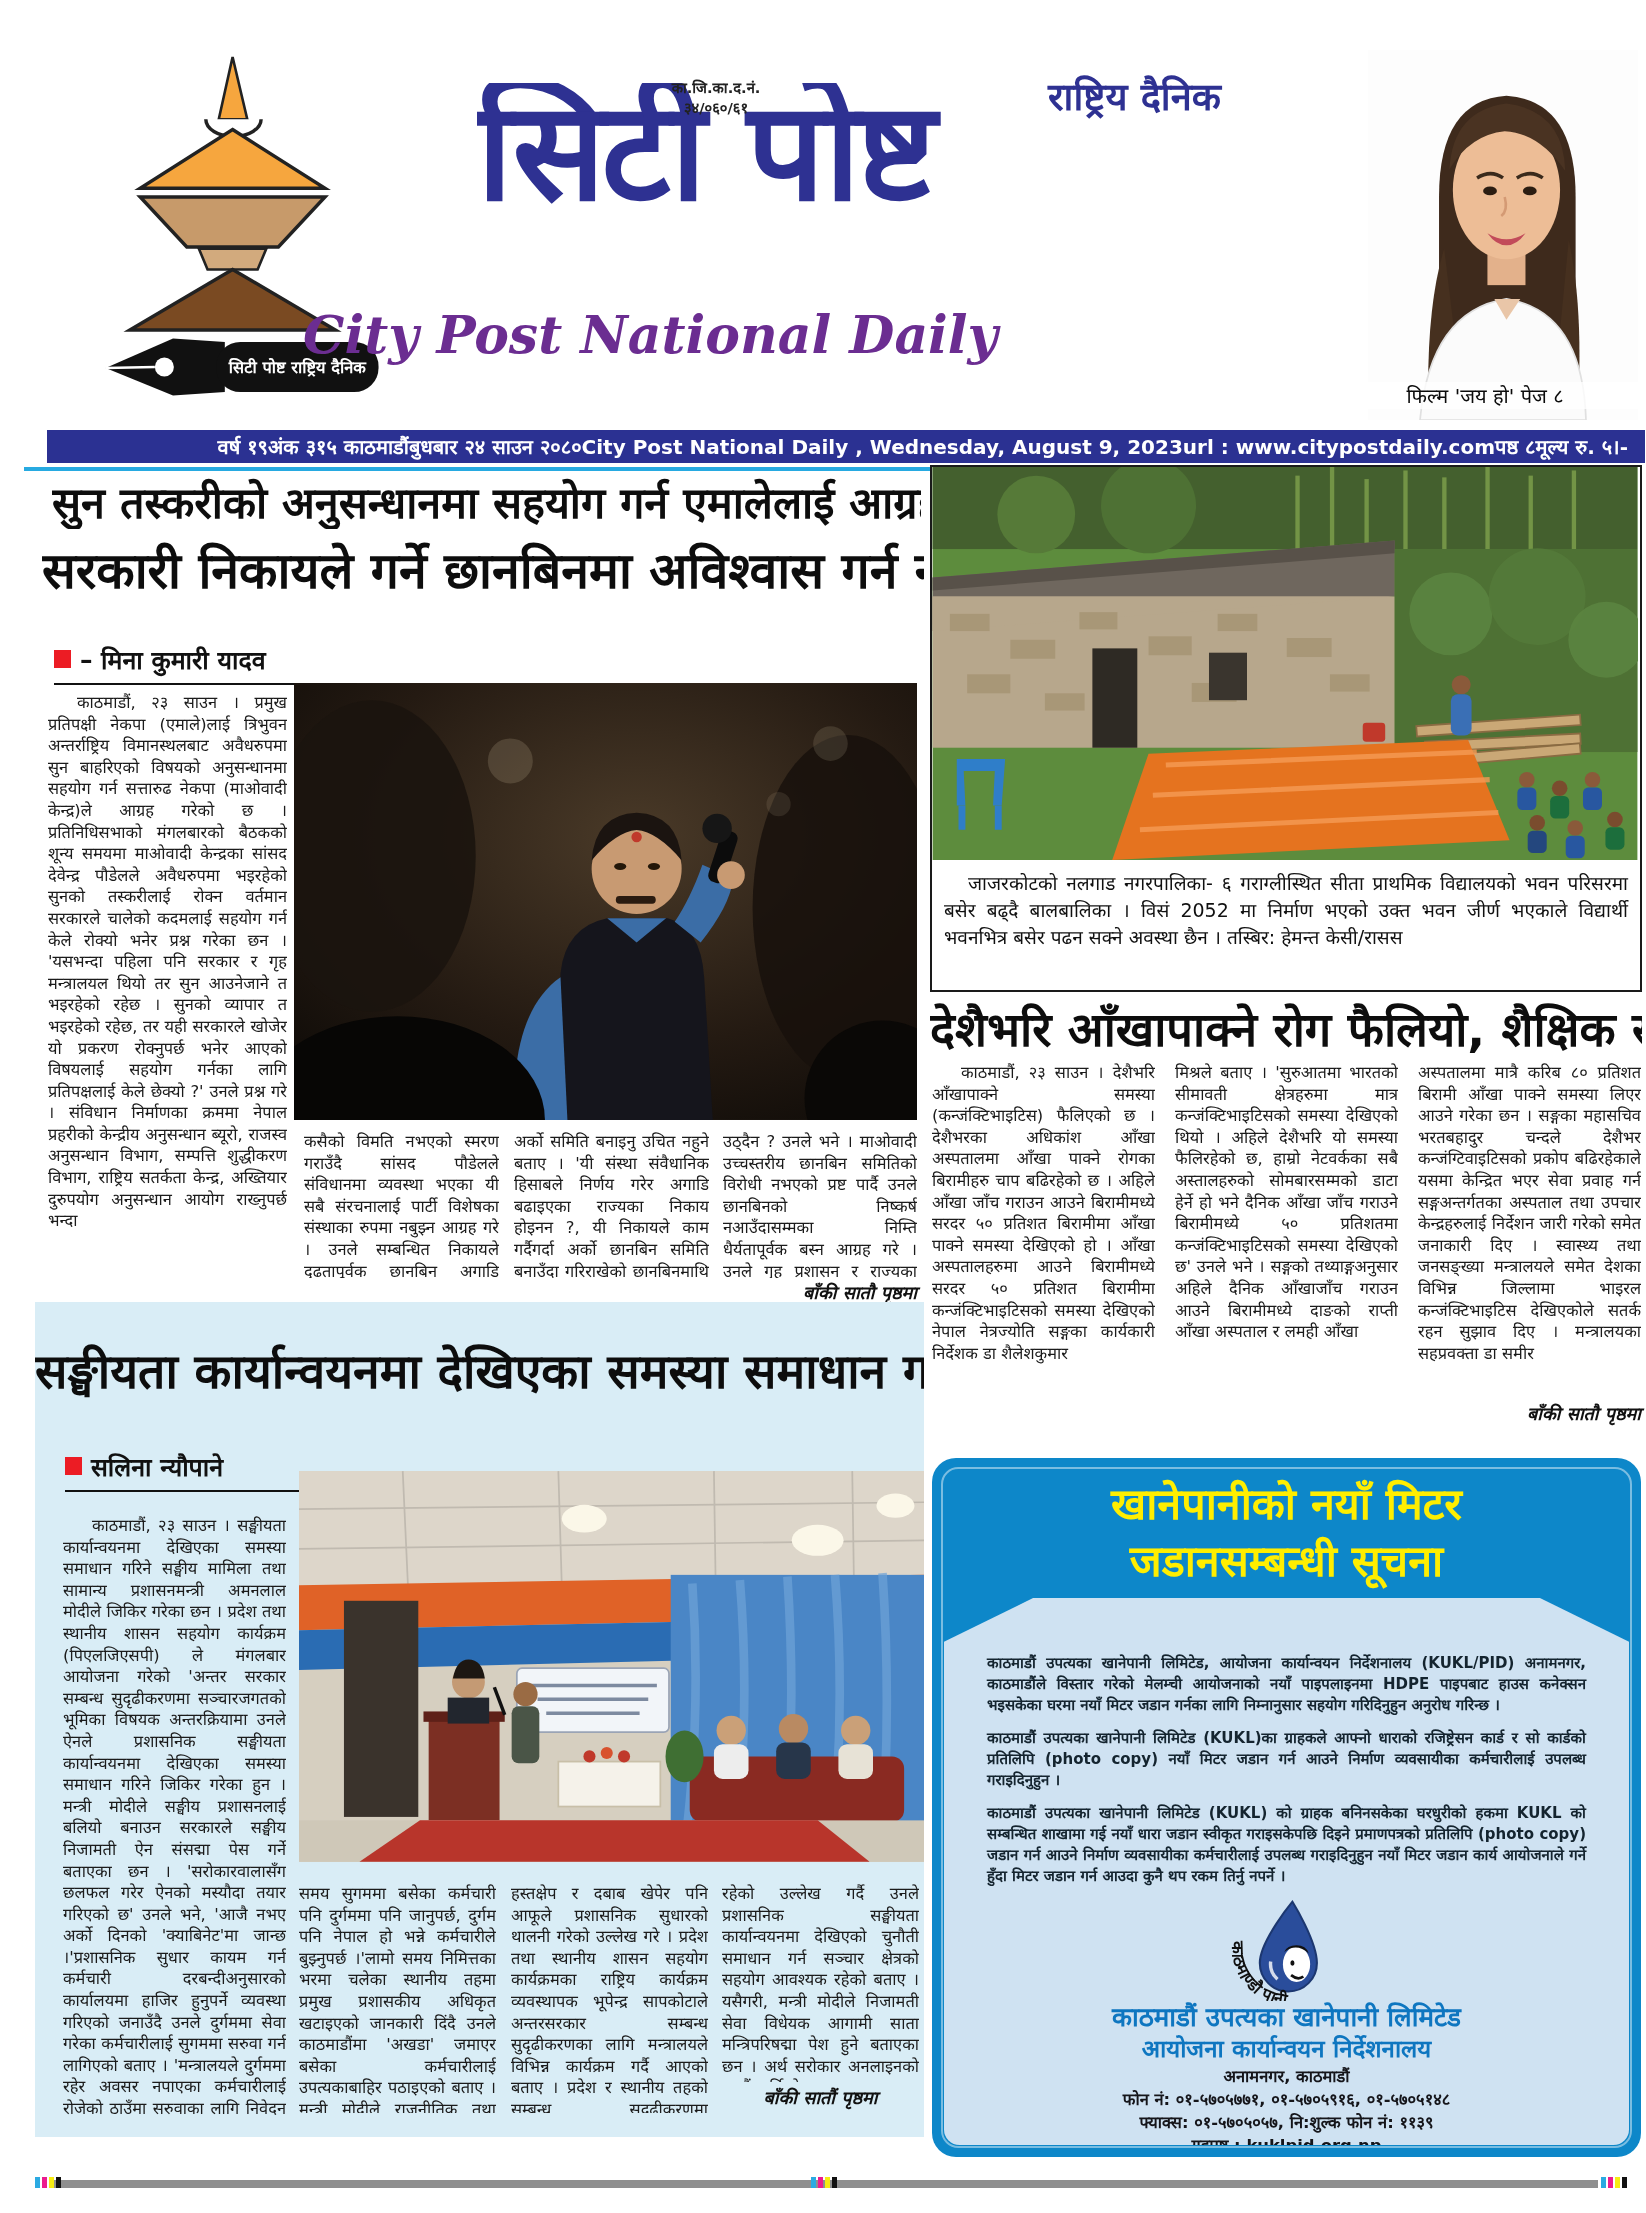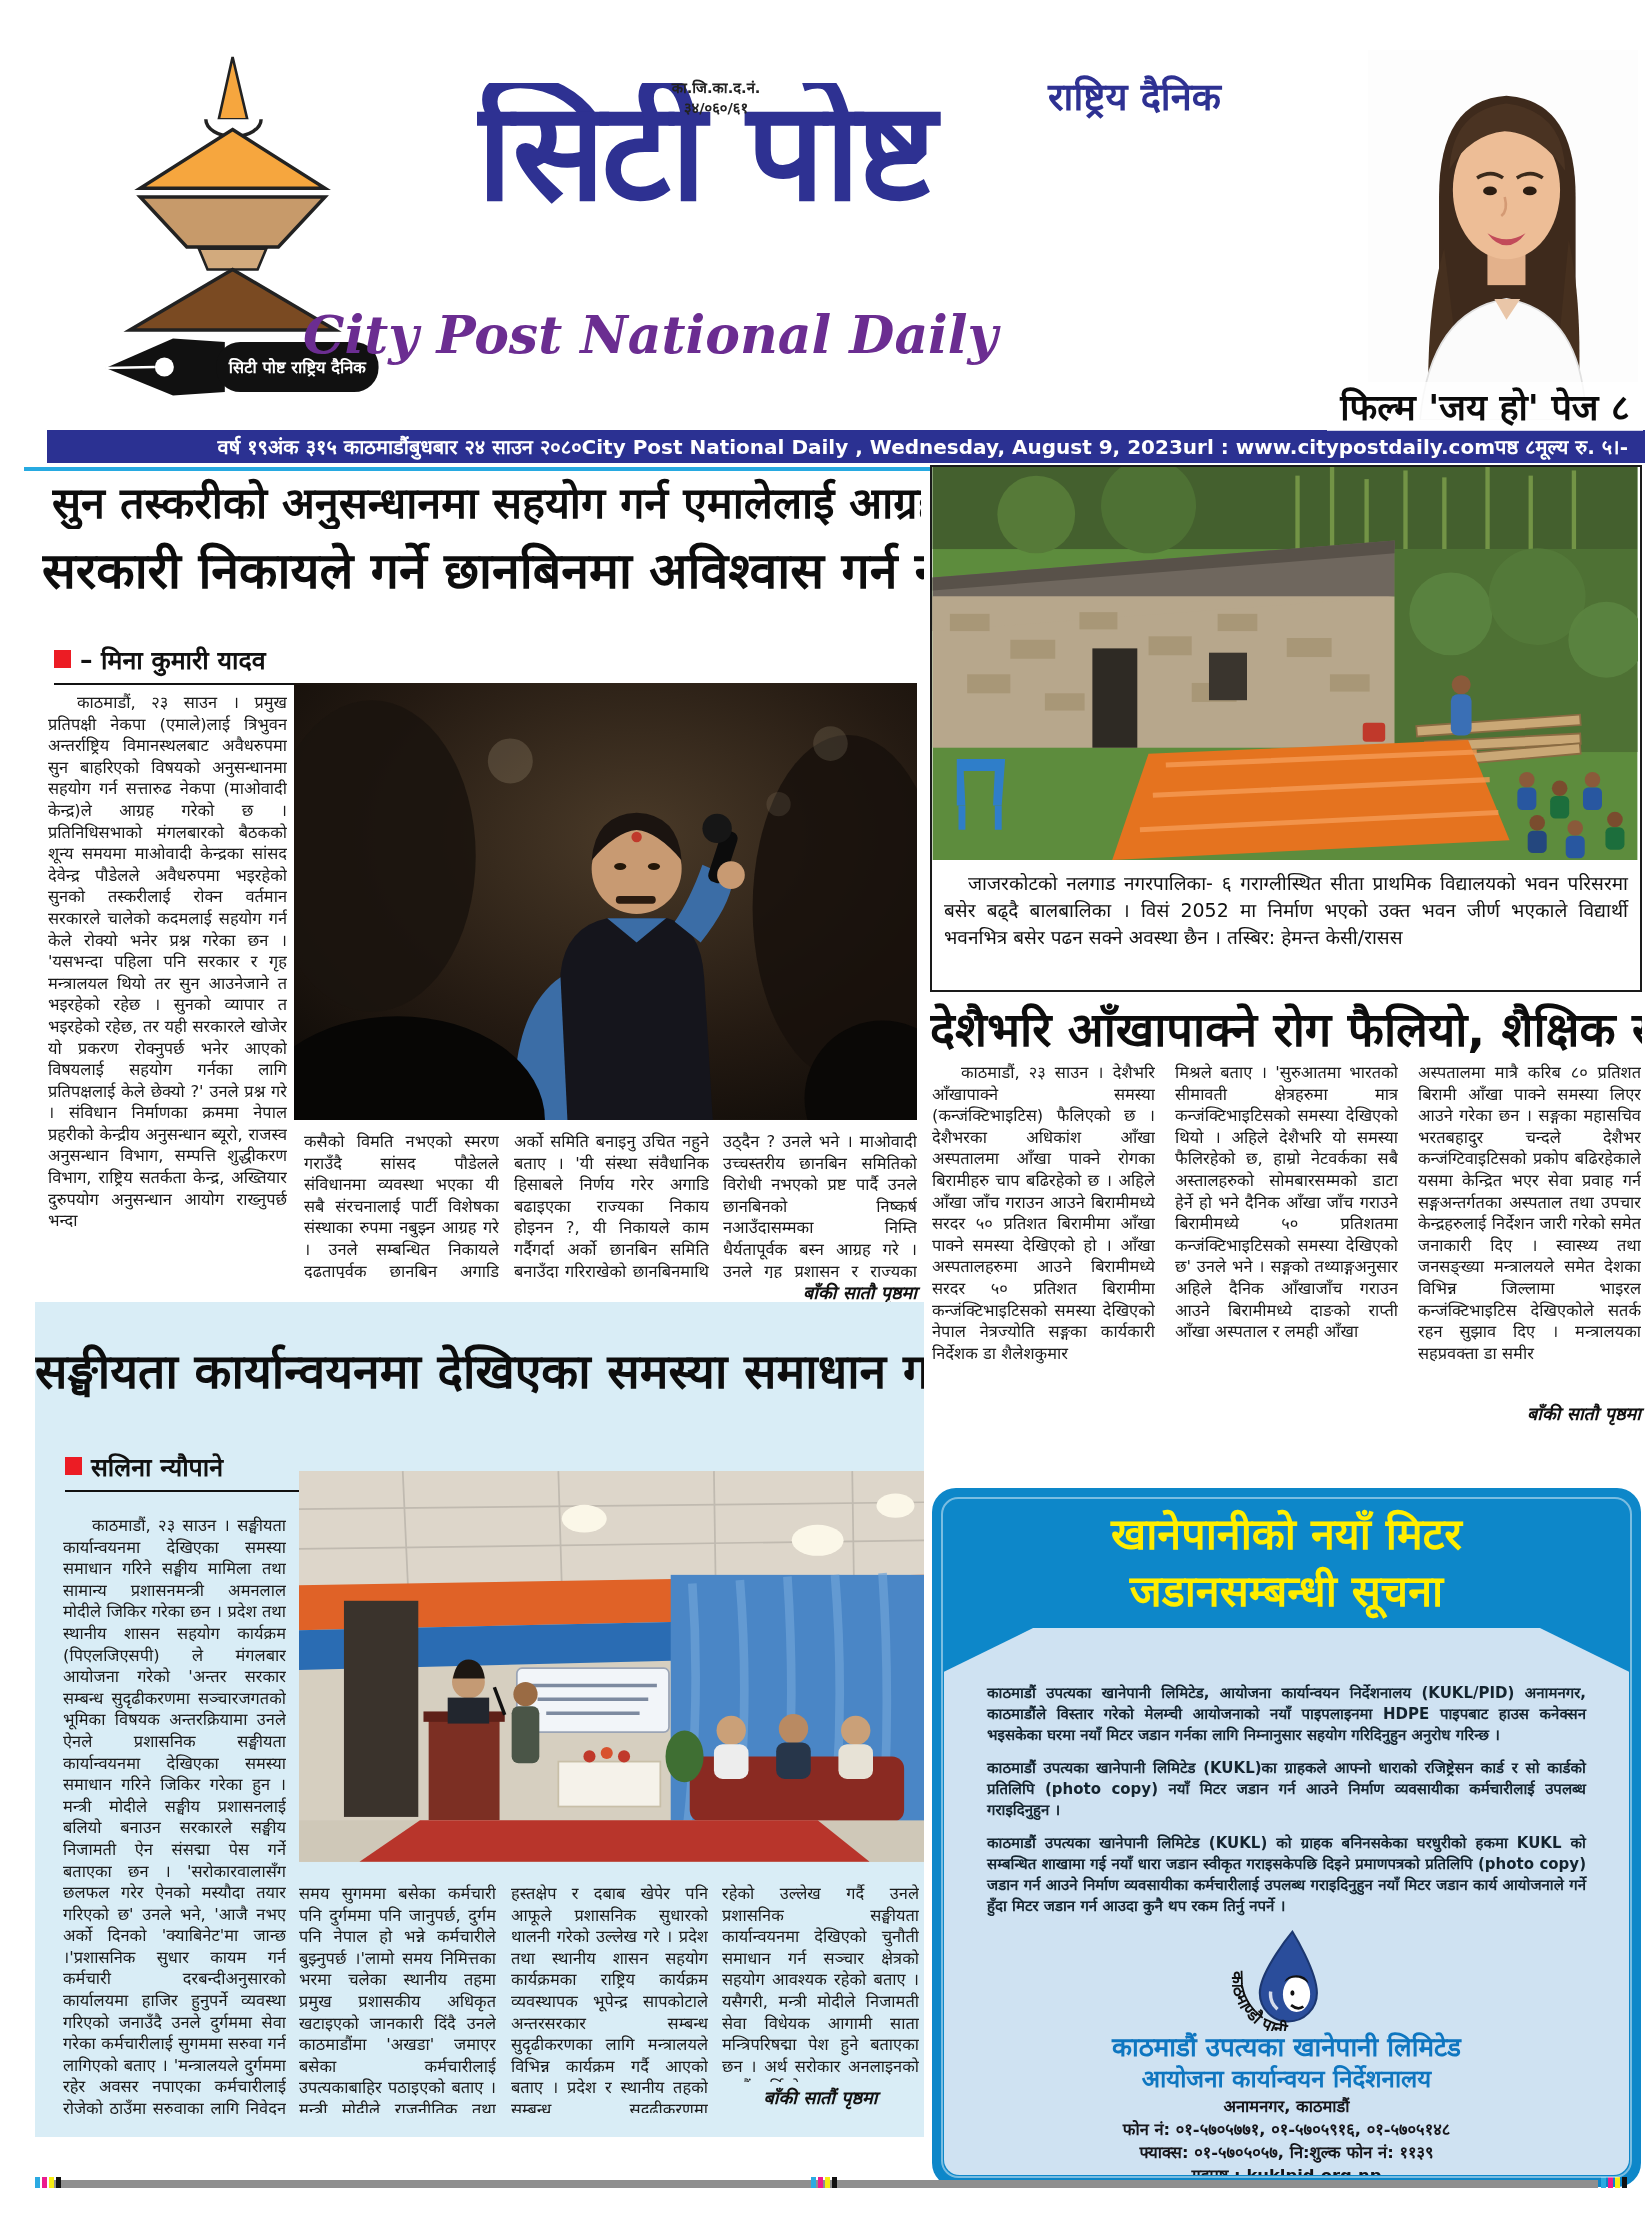--- a/index.html
+++ b/index.html
@@ -7,21 +7,21 @@
   .page{position:relative;width:1646px;height:2214px;background:#ffffff;
         font-family:"DejaVu Sans",sans-serif;overflow:hidden;}
   .abs{position:absolute;}
   
   .regno{font-size:14.7px;line-height:20px;color:#222;text-align:center;font-weight:600;z-index:4;}
   .paper-title{font-size:137px;line-height:1;font-weight:700;color:#2e3192;
                letter-spacing:-3.5px;white-space:nowrap;z-index:2;}
   .tagline{font-size:38px;font-weight:700;color:#2e3192;white-space:nowrap;z-index:3;}
   .subtitle{font-family:"DejaVu Serif",serif;font-style:italic;font-weight:700;
             font-size:52px;color:#6b2d91;white-space:nowrap;z-index:3;}
-  .film-cap{font-size:36px;font-weight:700;color:#0b0b0b;text-align:center;
+  .film-cap{font-size:20px;font-weight:400;color:#0b0b0b;text-align:center;
             background:rgba(255,255,255,.78);z-index:5;}
   
   .datebar{background:#2b3192;color:#fff;display:flex;align-items:center;
            justify-content:flex-end;padding:0 17px;box-sizing:border-box;
            font-size:20px;font-weight:700;white-space:nowrap;margin-left:23px;}
   .cyanrule{background:#27aae1;}
   
   .kicker{font-size:43px;line-height:52px;font-weight:700;color:#0d0d0d;white-space:nowrap;overflow:hidden;}
   .headline1{font-size:50px;line-height:61px;font-weight:700;color:#0d0d0d;white-space:nowrap;overflow:hidden;}
   .headline2{font-size:47px;font-weight:700;color:#0d0d0d;text-align:center;white-space:nowrap;overflow:hidden;}
@@ -329,21 +329,21 @@
       <rect y="404" width="723" height="48" fill="#cfc8b8"></rect>
       <polygon points="70,452 660,452 600,404 140,404" fill="#b8352b"></polygon>
     </svg>
 
     <div class="abs bodytext" style="left:264px;top:581px;width:197px;height:230px;">समय सुगममा बसेका कर्मचारी पनि दुर्गममा पनि जानुपर्छ, दुर्गम पनि नेपाल हो भन्ने कर्मचारीले बुझ्नुपर्छ ।'लामो समय निमित्तका भरमा चलेका स्थानीय तहमा प्रमुख प्रशासकीय अधिकृत खटाइएको जानकारी दिंदै उनले काठमाडौंमा 'अखडा' जमाएर बसेका कर्मचारीलाई उपत्यकाबाहिर पठाइएको बताए । मन्त्री मोदीले राजनीतिक तथा प्रशासनिक</div>
     <div class="abs bodytext" style="left:476px;top:581px;width:197px;height:230px;">हस्तक्षेप र दबाब खेपेर पनि आफूले प्रशासनिक सुधारको थालनी गरेको उल्लेख गरे । प्रदेश तथा स्थानीय शासन सहयोग कार्यक्रमका राष्ट्रिय कार्यक्रम व्यवस्थापक भूपेन्द्र सापकोटाले अन्तरसरकार सम्बन्ध सुदृढीकरणका लागि मन्त्रालयले विभिन्न कार्यक्रम गर्दै आएको बताए । प्रदेश र स्थानीय तहको सम्बन्ध सुदृढीकरणमा सञ्चारकर्मीको महत्वपूर्ण भूमिका</div>
     <div class="abs bodytext" style="left:687px;top:581px;width:197px;height:199px;">रहेको उल्लेख गर्दै उनले प्रशासनिक सङ्घीयता कार्यान्वयनमा देखिएको चुनौती समाधान गर्न सञ्चार क्षेत्रको सहयोग आवश्यक रहेको बताए । यसैगरी, मन्त्री मोदीले निजामती सेवा विधेयक आगामी साता मन्त्रिपरिषद्मा पेश हुने बताएका छन । अर्थ सरोकार अनलाइनको सातौं वार्षिकोत्सवका</div>
     <div class="abs cont" style="left:687px;top:783px;width:197px;text-align:center;">बाँकी सातौं पृष्ठमा</div>
   </div>
 
-  <div class="abs adbox" style="left:932px;top:1488px;width:709px;height:699px;">
+  <div class="abs adbox" style="left:932px;top:1458px;width:709px;height:699px;">
     <div class="adborder"></div>
     <div class="adtitle" style="top:19px;">खानेपानीको नयाँ मिटर</div>
     <div class="adtitle" style="top:76px;">जडानसम्बन्धी सूचना</div>
 
     <div class="adpanel">
       <p class="adpara">काठमाडौं उपत्यका खानेपानी लिमिटेड, आयोजना कार्यान्वयन निर्देशनालय (KUKL/PID) अनामनगर, काठमाडौंले विस्तार गरेको मेलम्ची आयोजनाको नयाँ पाइपलाइनमा HDPE पाइपबाट हाउस कनेक्सन भइसकेका घरमा नयाँ मिटर जडान गर्नका लागि निम्नानुसार सहयोग गरिदिनुहुन अनुरोध गरिन्छ ।</p>
       <p class="adpara">काठमाडौं उपत्यका खानेपानी लिमिटेड (KUKL)का ग्राहकले आफ्नो धाराको रजिष्ट्रेसन कार्ड र सो कार्डको प्रतिलिपि (photo copy) नयाँ मिटर जडान गर्न आउने निर्माण व्यवसायीका कर्मचारीलाई उपलब्ध गराइदिनुहुन ।</p>
       <p class="adpara">काठमाडौं उपत्यका खानेपानी लिमिटेड (KUKL) को ग्राहक बनिनसकेका घरधुरीको हकमा KUKL को सम्बन्धित शाखामा गई नयाँ धारा जडान स्वीकृत गराइसकेपछि दिइने प्रमाणपत्रको प्रतिलिपि (photo copy) जडान गर्न आउने निर्माण व्यवसायीका कर्मचारीलाई उपलब्ध गराइदिनुहुन नयाँ मिटर जडान कार्य आयोजनाले गर्ने हुँदा मिटर जडान गर्न आउदा कुनै थप रकम तिर्नु नपर्ने ।</p>
 
       <svg class="adlogo" width="156" height="102" viewBox="0 0 220 150">

